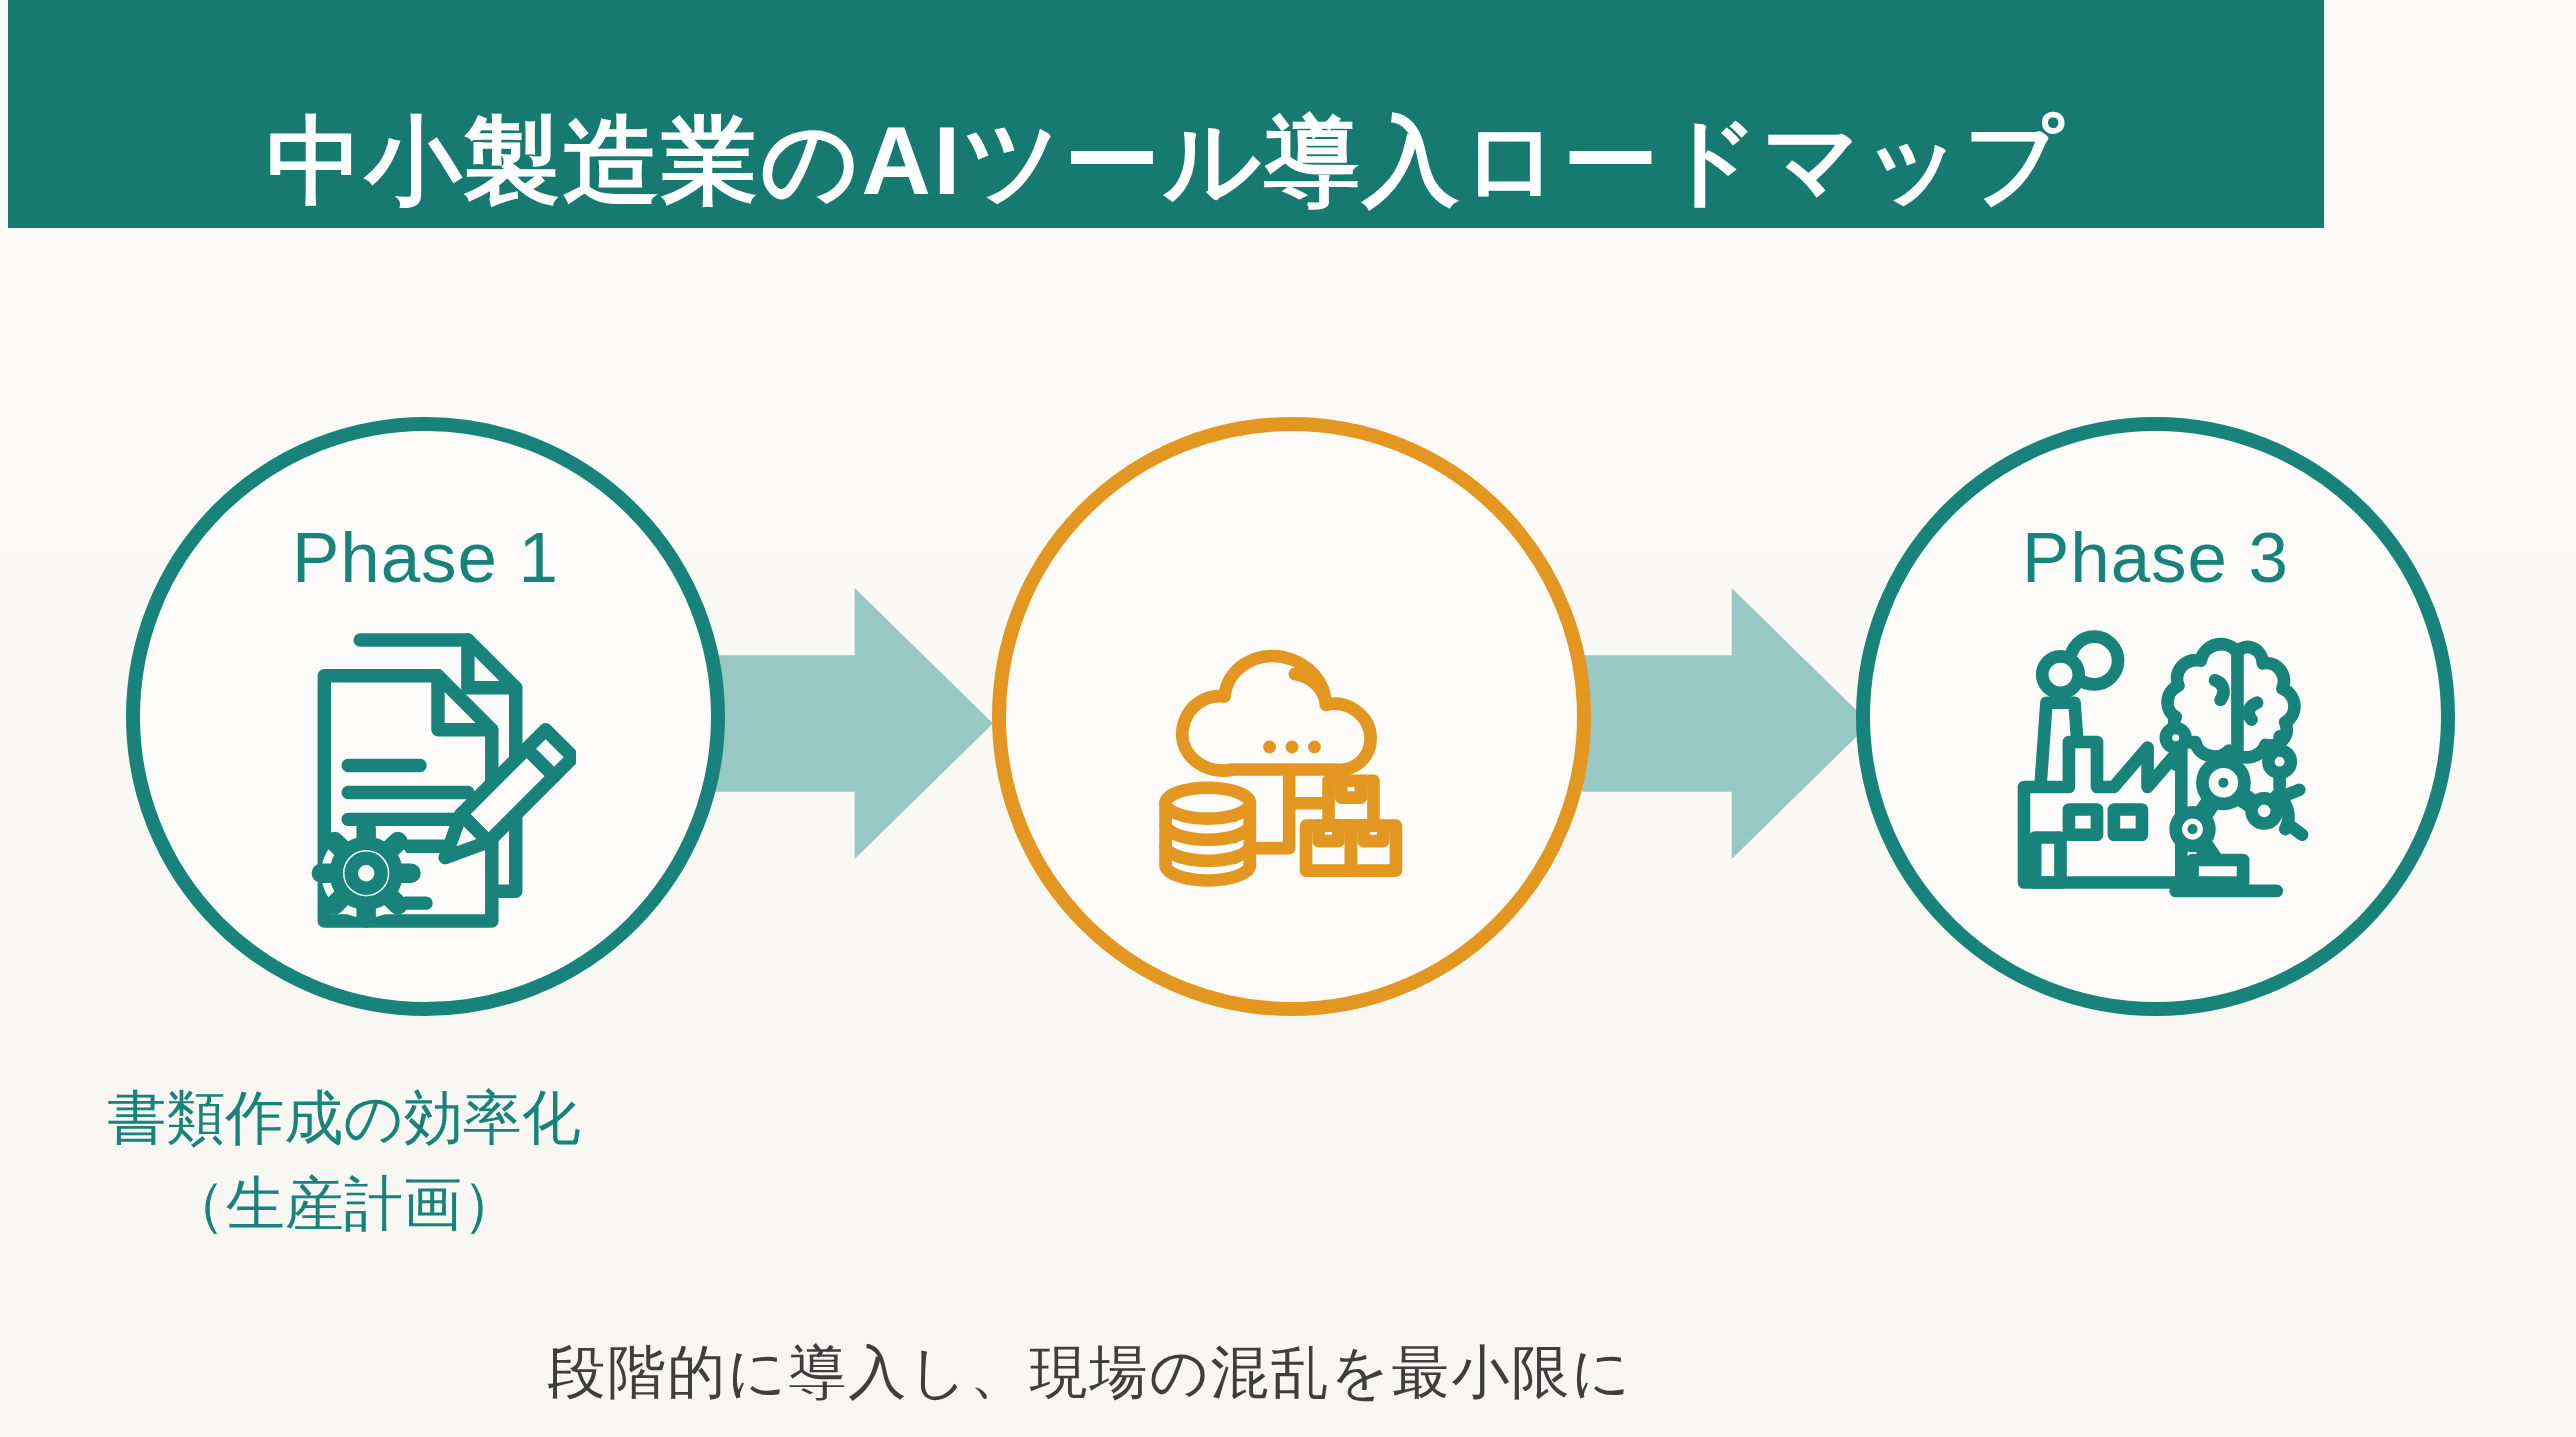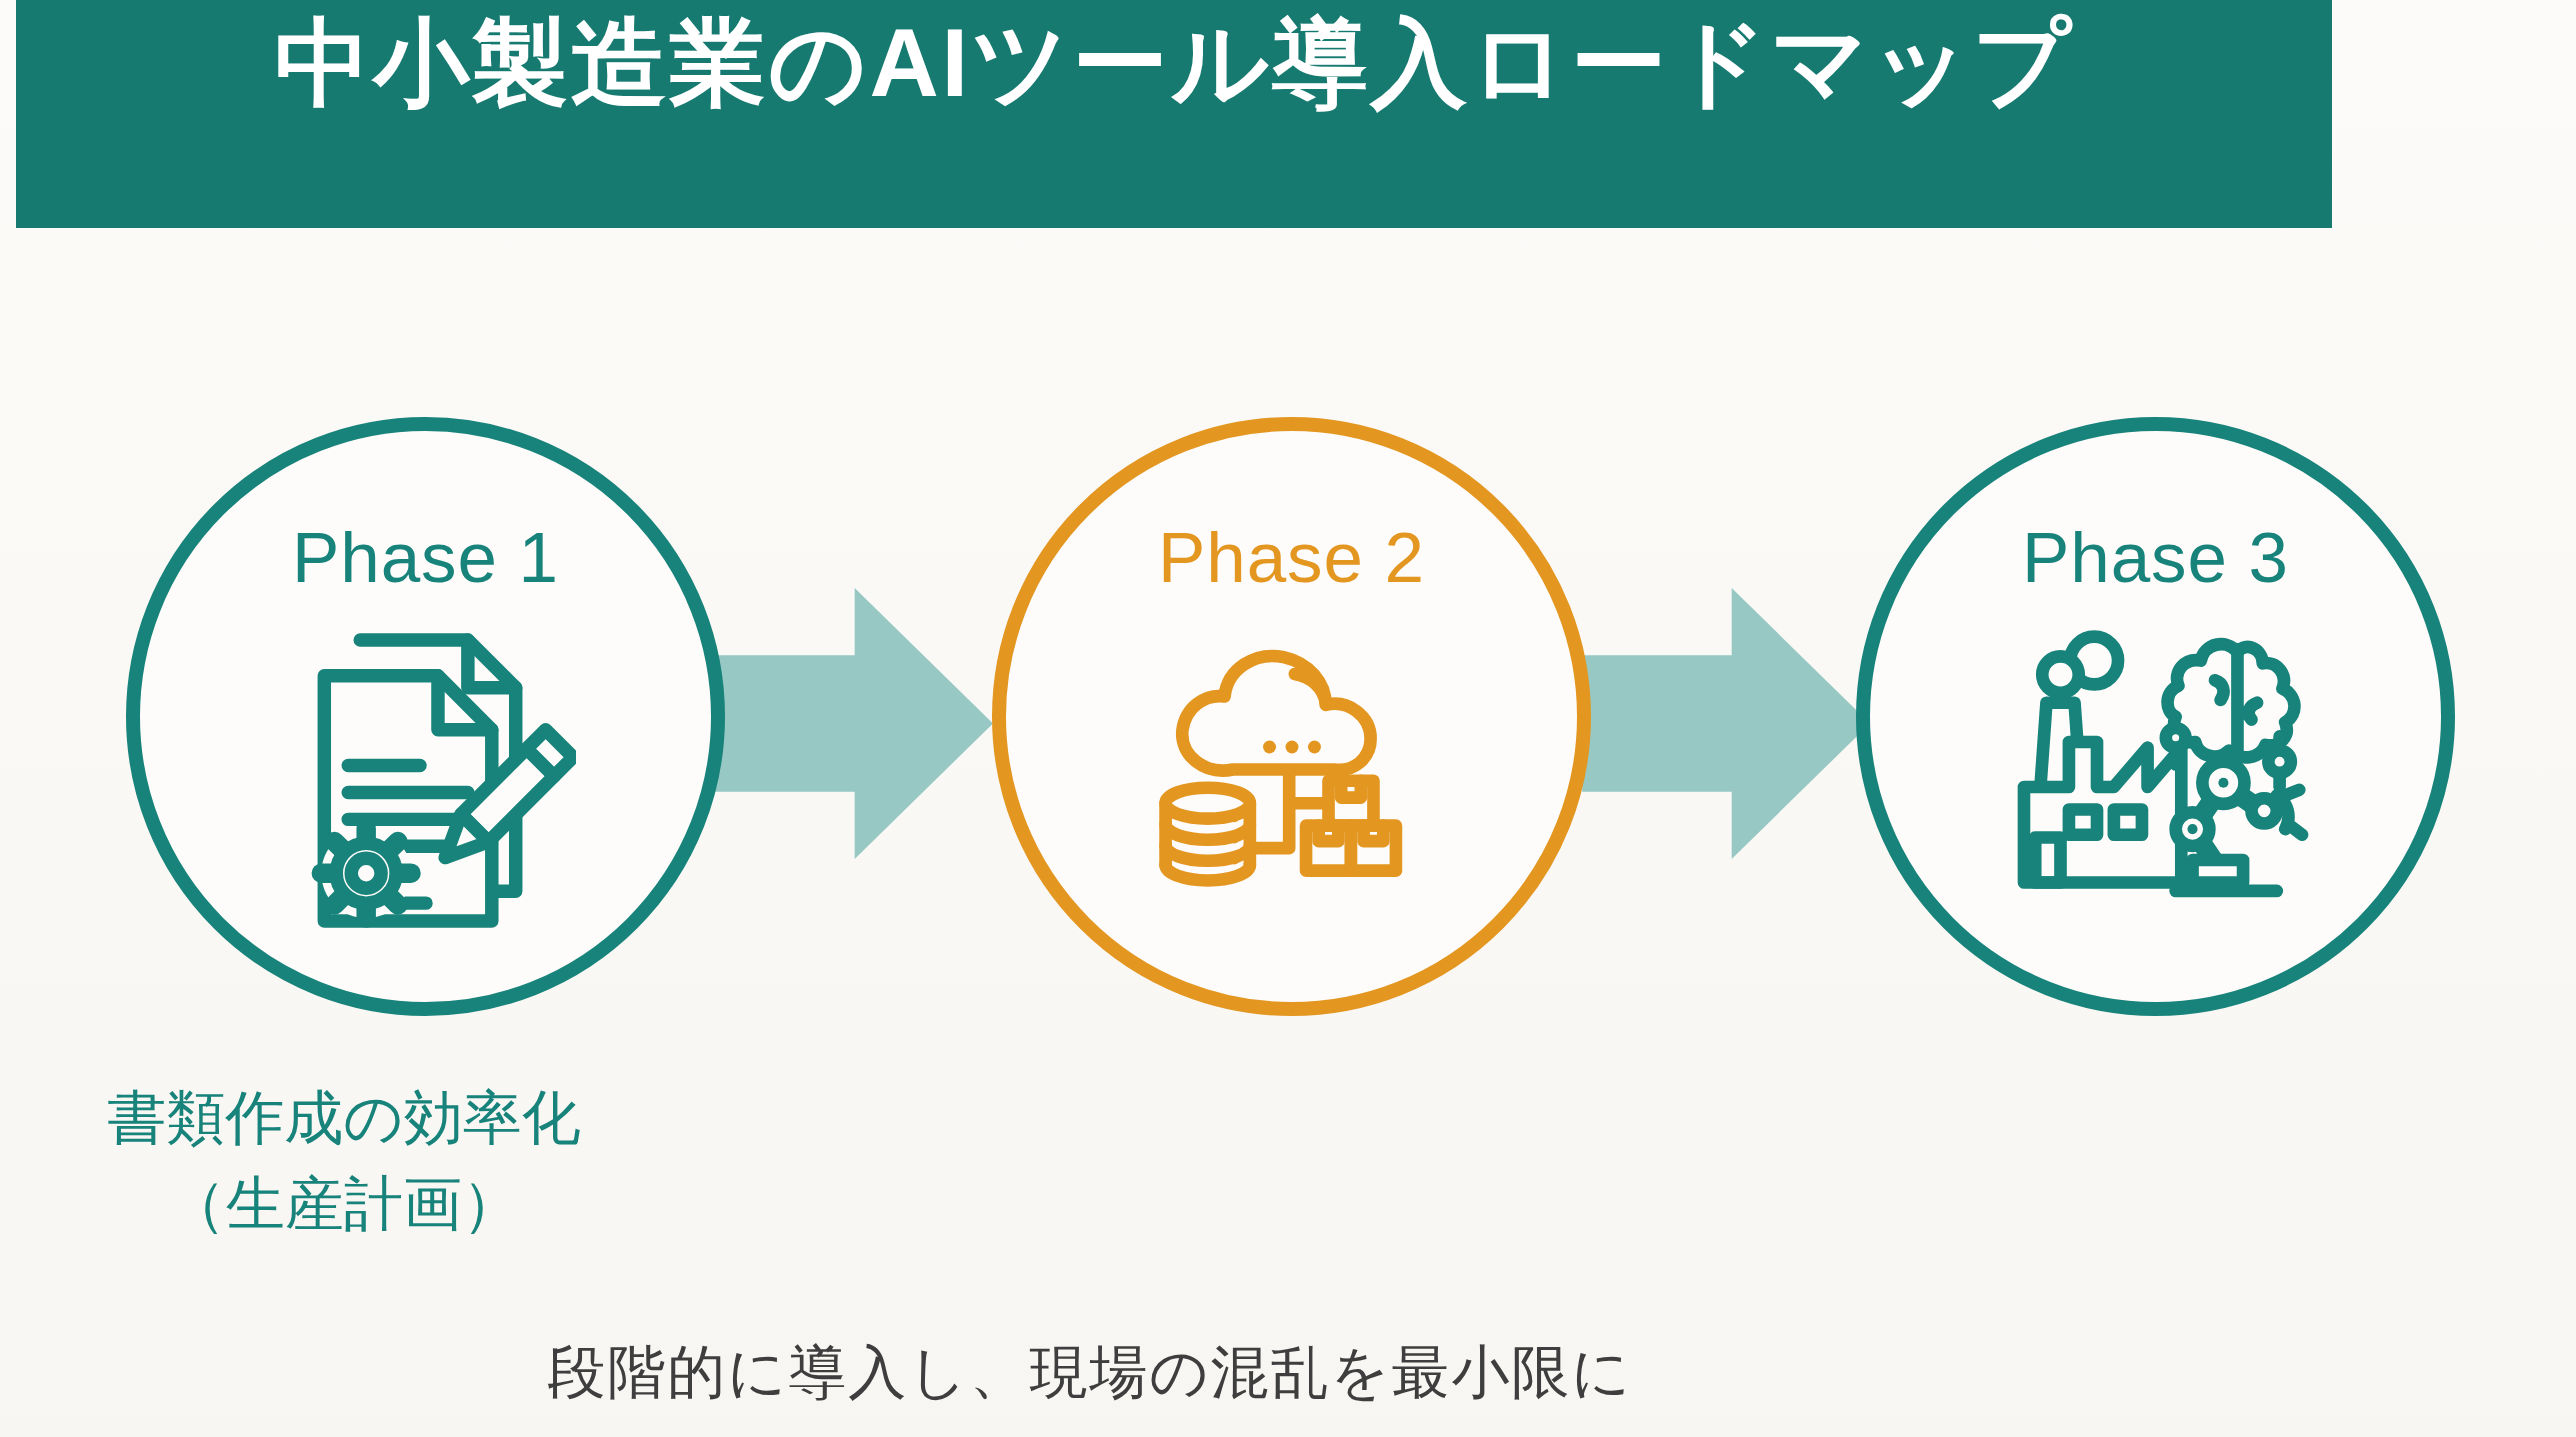--- a/index.html
+++ b/index.html
@@ -8,23 +8,23 @@
     --circle-fill:#FDFCFA; --note-text:#3E3E3E;
   }
   * { box-sizing:border-box; }
   html,body { margin:0; padding:0; background:var(--page-background); }
   .canvas {
     position:relative; width:2576px; height:1438px; overflow:hidden;
     background:linear-gradient(180deg,#FCFBF9 0%, #F8F6F2 100%);
     font-family:"Liberation Sans","DejaVu Sans",sans-serif;
   }
   .header {
-    position:absolute; left:16px; top:0; width:2316px; height:228px;
+    position:absolute; left:8px; top:0; width:2316px; height:228px;
     background:var(--header-background);
-    display:flex; align-items:flex-start; justify-content:center; z-index:3;
+    display:flex; align-items:flex-end; justify-content:center; z-index:3;
   }
   .title {
     color:var(--title-text); font-size:96px; font-weight:bold;
     letter-spacing:2.8px; white-space:nowrap;
   }
   .circle {
     position:absolute; top:417px; width:599px; height:599px; border-radius:50%;
     background:var(--circle-fill); z-index:2;
   }
   .circle.teal   { border:14px solid var(--teal); }
@@ -94,21 +94,20 @@
         <g transform="translate(90,38) rotate(45)">
           <rect x="0" y="0" width="13" height="40" fill="var(--circle-fill)"></rect>
           <path d="M0,9 H13"></path>
           <polygon points="0,40 13,40 6.5,54" fill="var(--circle-fill)"></polygon>
         </g>
       </g>
     </svg>
   </div>
 
   <div class="circle orange c2">
-    <div class="phase-label orange-text">Phase 2</div>
     <svg class="icon i2" width="309" height="281" viewBox="0 0 110 100">
       <g class="lineart">
         <path d="M54,50 V78 M54,78 H41 M54,62 H70"></path>
         <path d="M34,50 C24,52 15,45 16,36 C17,28 24,23 31,24 C32,14 42,8 52,10
                  C61,12 67,19 67,27 C75,25 83,31 83,39 C83,46 77,51 70,50 Z" fill="var(--circle-fill)"></path>
         <path d="M56,16 C62,17 66,21 67,26"></path>
         <g fill="currentColor" stroke="none">
           <circle cx="47" cy="42" r="2.3"></circle>
             <circle cx="55" cy="42" r="2.3"></circle>
             <circle cx="63" cy="42" r="2.3"></circle>

